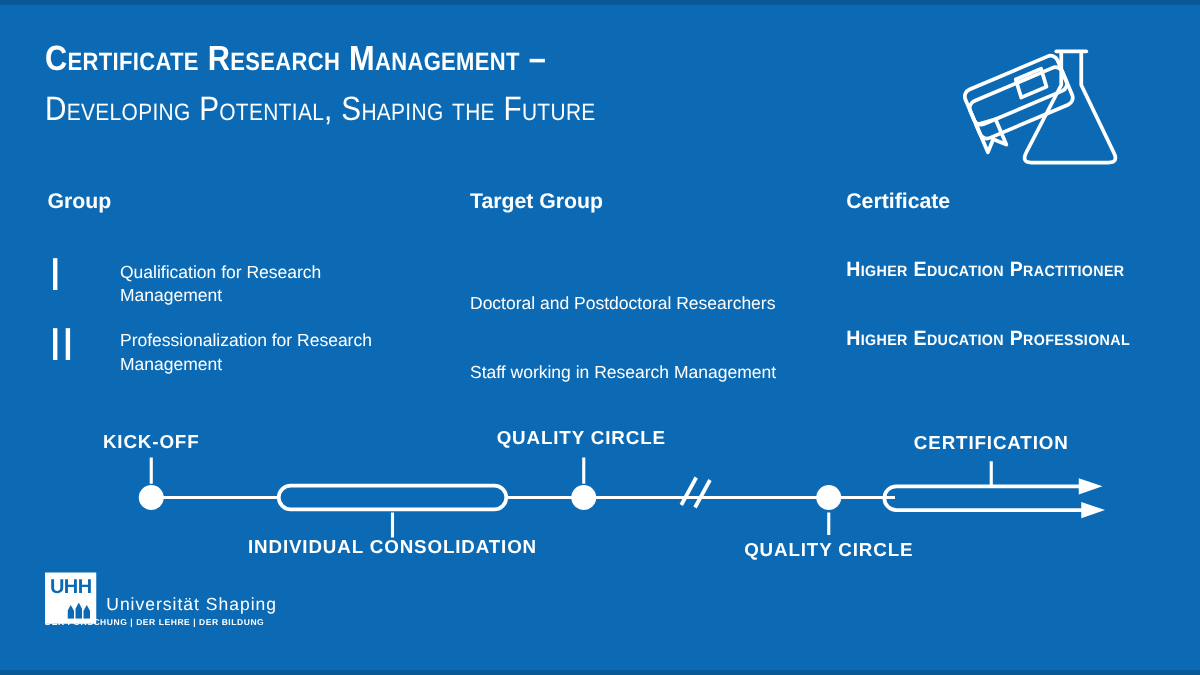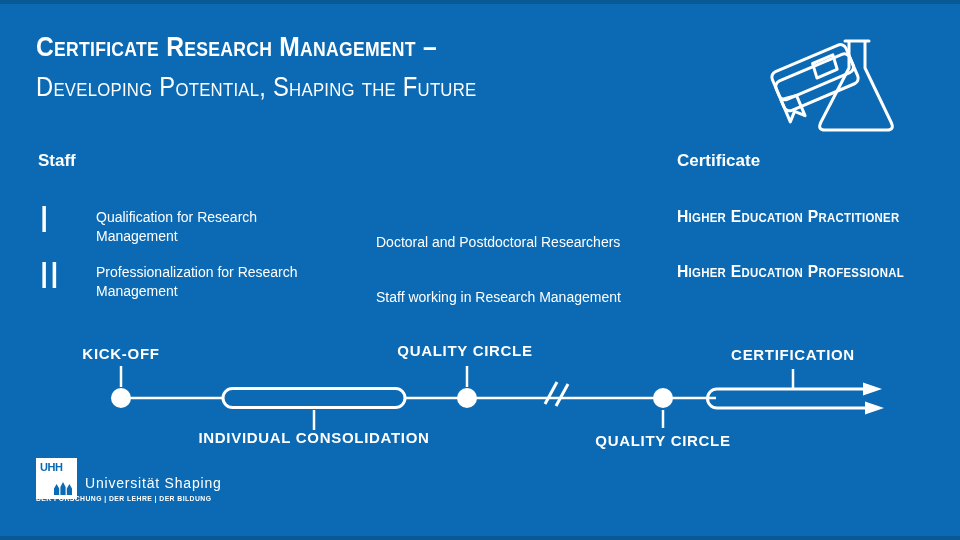--- a/index.html
+++ b/index.html
@@ -61,21 +61,21 @@
   .tll-indiv{left:314px; top:429px;}
   .tll-qc2{left:663px; top:432px;}
 
   
   .logo{position:absolute; left:36px; top:458px;}
   .logo-square{
     position:absolute; left:0; top:0; width:41px; height:41px; background:#ffffff;
   }
   .logo-acronym{
     position:absolute; left:4px; top:3px; color:#0b6ab3;
-    font-size:11px; font-weight:bold; letter-spacing:-0.5px;
+    font-size:16px; font-weight:bold; letter-spacing:-0.5px;
   }
   .castle{position:absolute; right:5px; bottom:4px;}
   .logo-university{
     position:absolute; left:49px; top:17px; font-size:14px;
     letter-spacing:0.8px; white-space:nowrap;
   }
   .logo-tagline{
     position:absolute; left:0px; top:37px; font-size:6.8px; font-weight:bold;
     letter-spacing:0.45px; white-space:nowrap;
   }
@@ -98,21 +98,22 @@
       </g>
       <g transform="translate(8,40) rotate(-23)">
         <rect x="0" y="10" width="80" height="32" rx="6"></rect>
         <rect x="0" y="0" width="80" height="30" rx="6"></rect>
         <rect x="44" y="7" width="22" height="15" transform="skewX(-6)"></rect>
         <polygon points="0,28 0,52 8,44 16,52 16,30"></polygon>
       </g>
     </svg>
   </div>
 
-  <div class="col-header ch-path">Staff</div>
+  <div class="col-header ch-path">Group</div>
+  <div class="col-header ch-target">Target Group</div>
   <div class="col-header ch-cert">Certificate</div>
 
   <div class="numeral num-1">I</div>
   <div class="cell path-cell pc-1">Qualification for Research Management</div>
   <div class="cell target-cell tc-1">Doctoral and Postdoctoral Researchers</div>
   <div class="cert-cell cc-1">Higher Education Practitioner</div>
 
   <div class="numeral num-2">II</div>
   <div class="cell path-cell pc-2">Professionalization for Research Management</div>
   <div class="cell target-cell tc-2">Staff working in Research Management</div>

